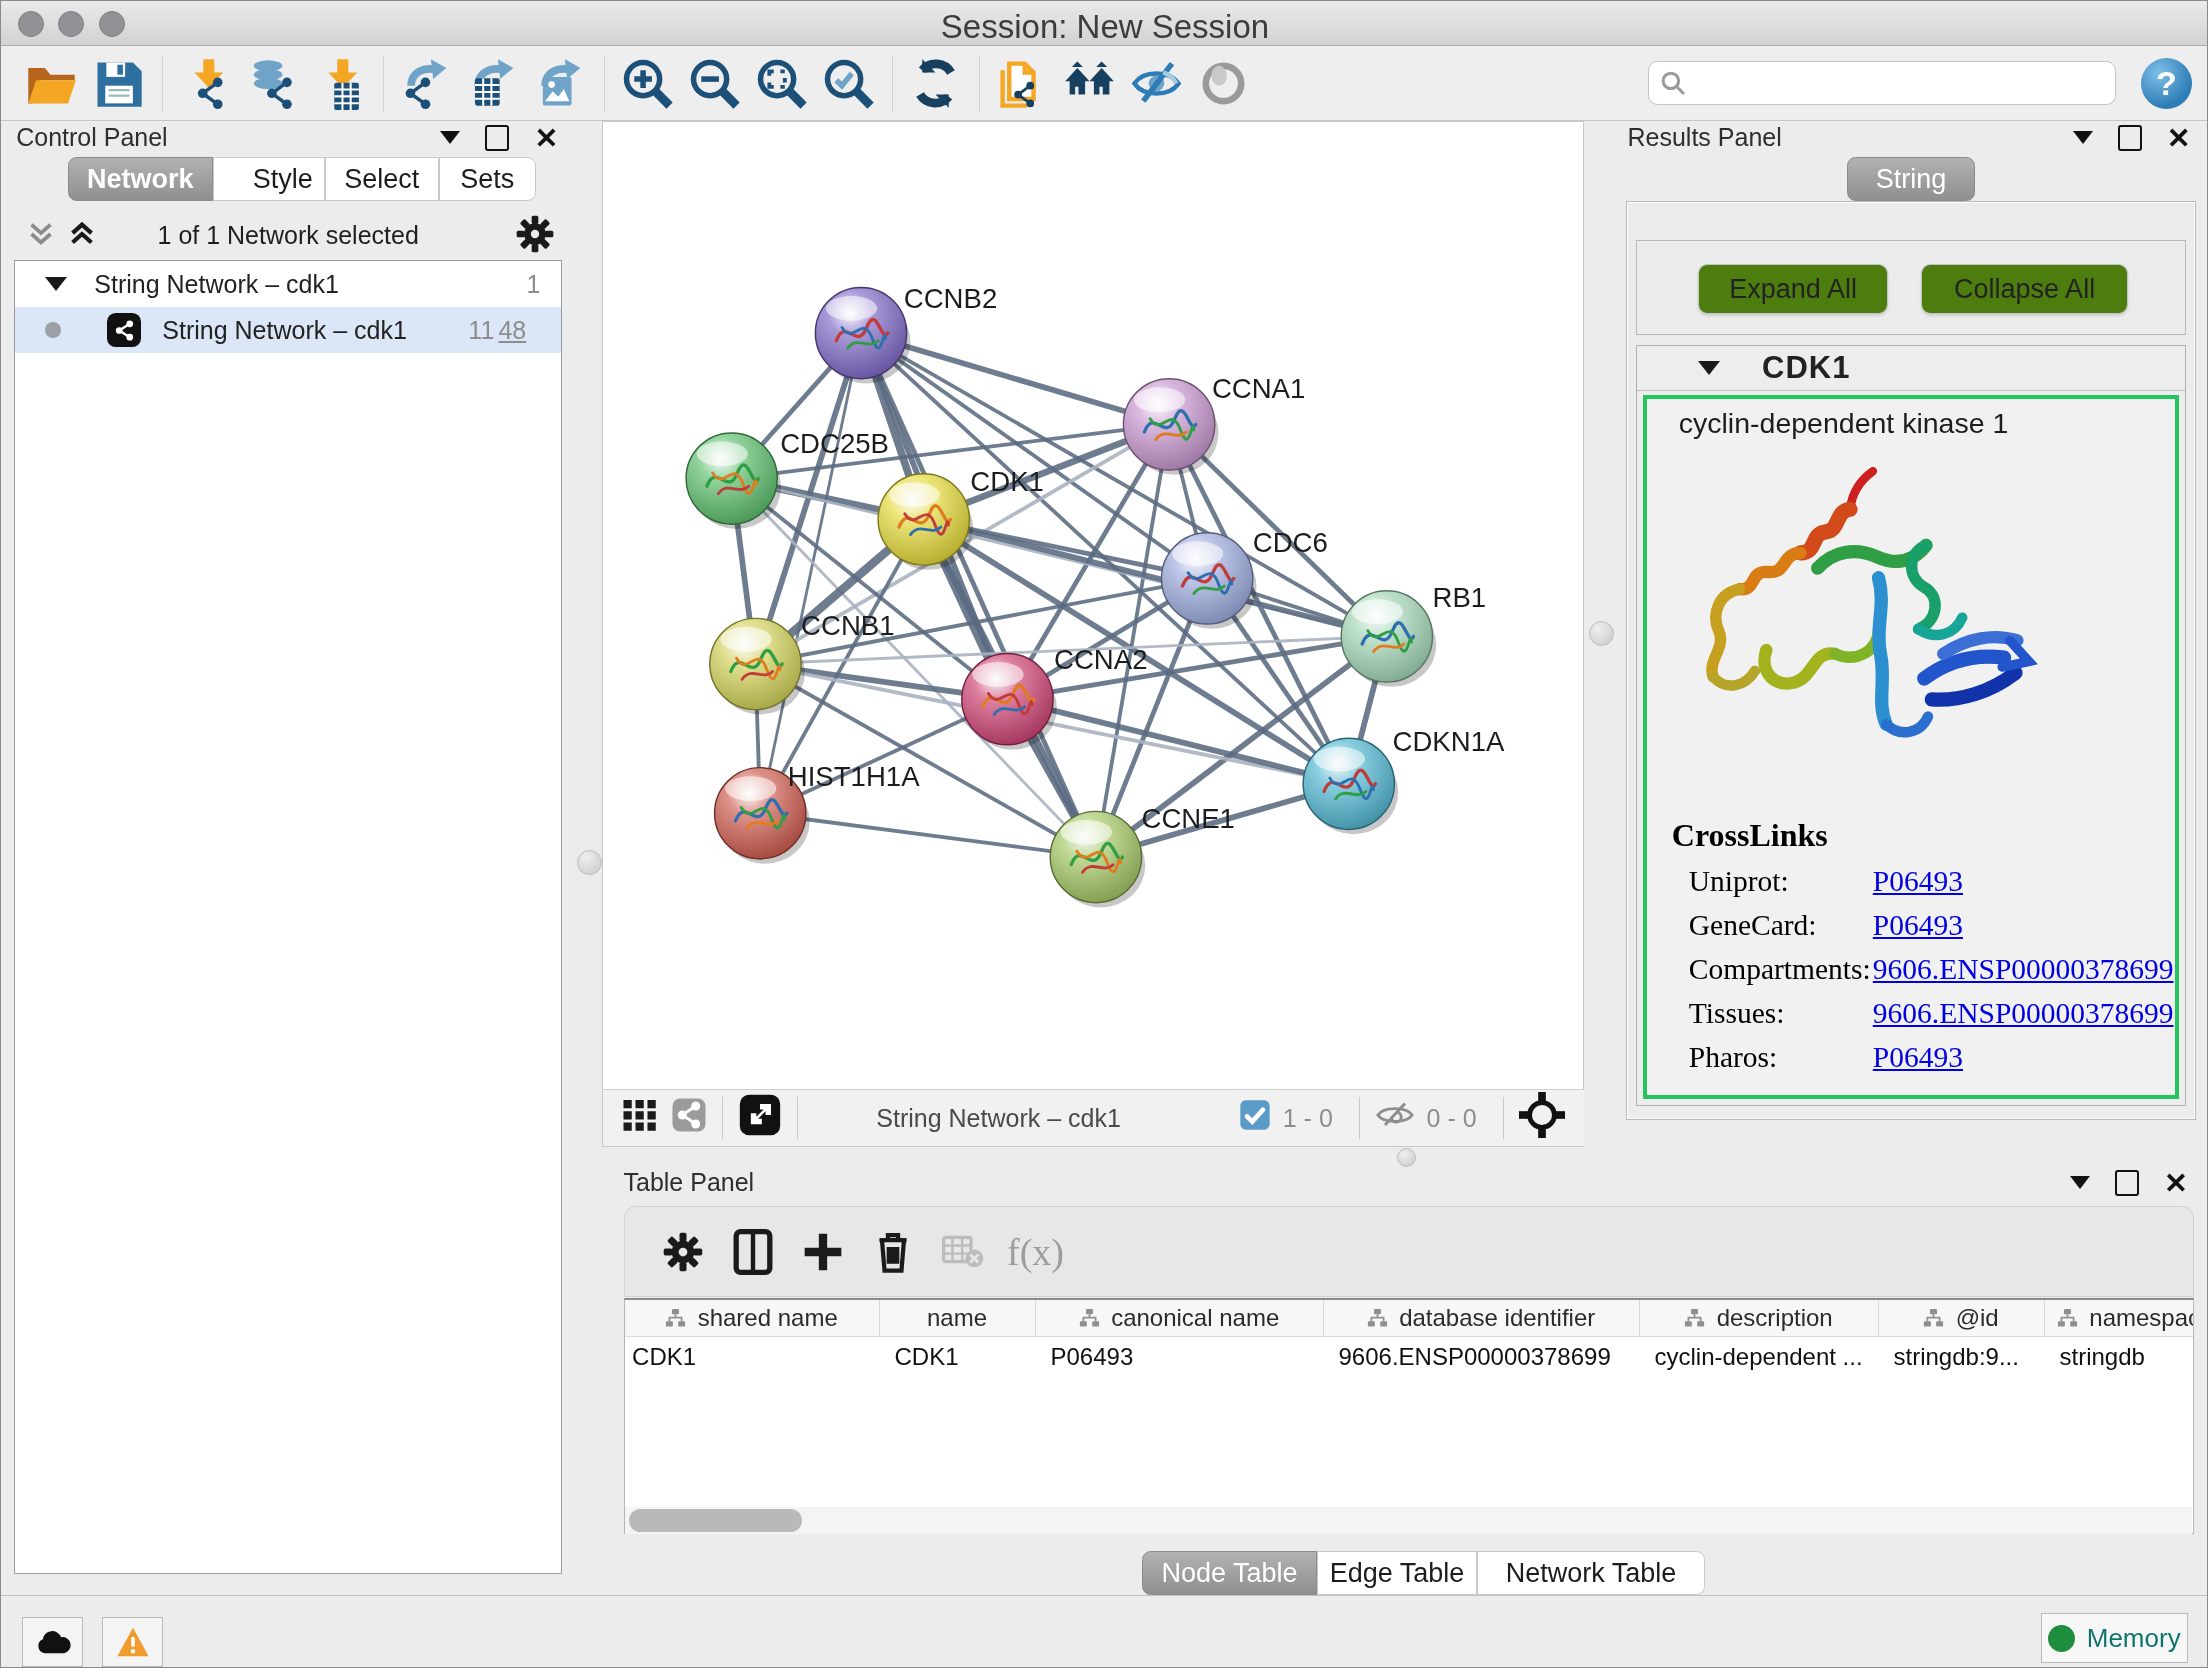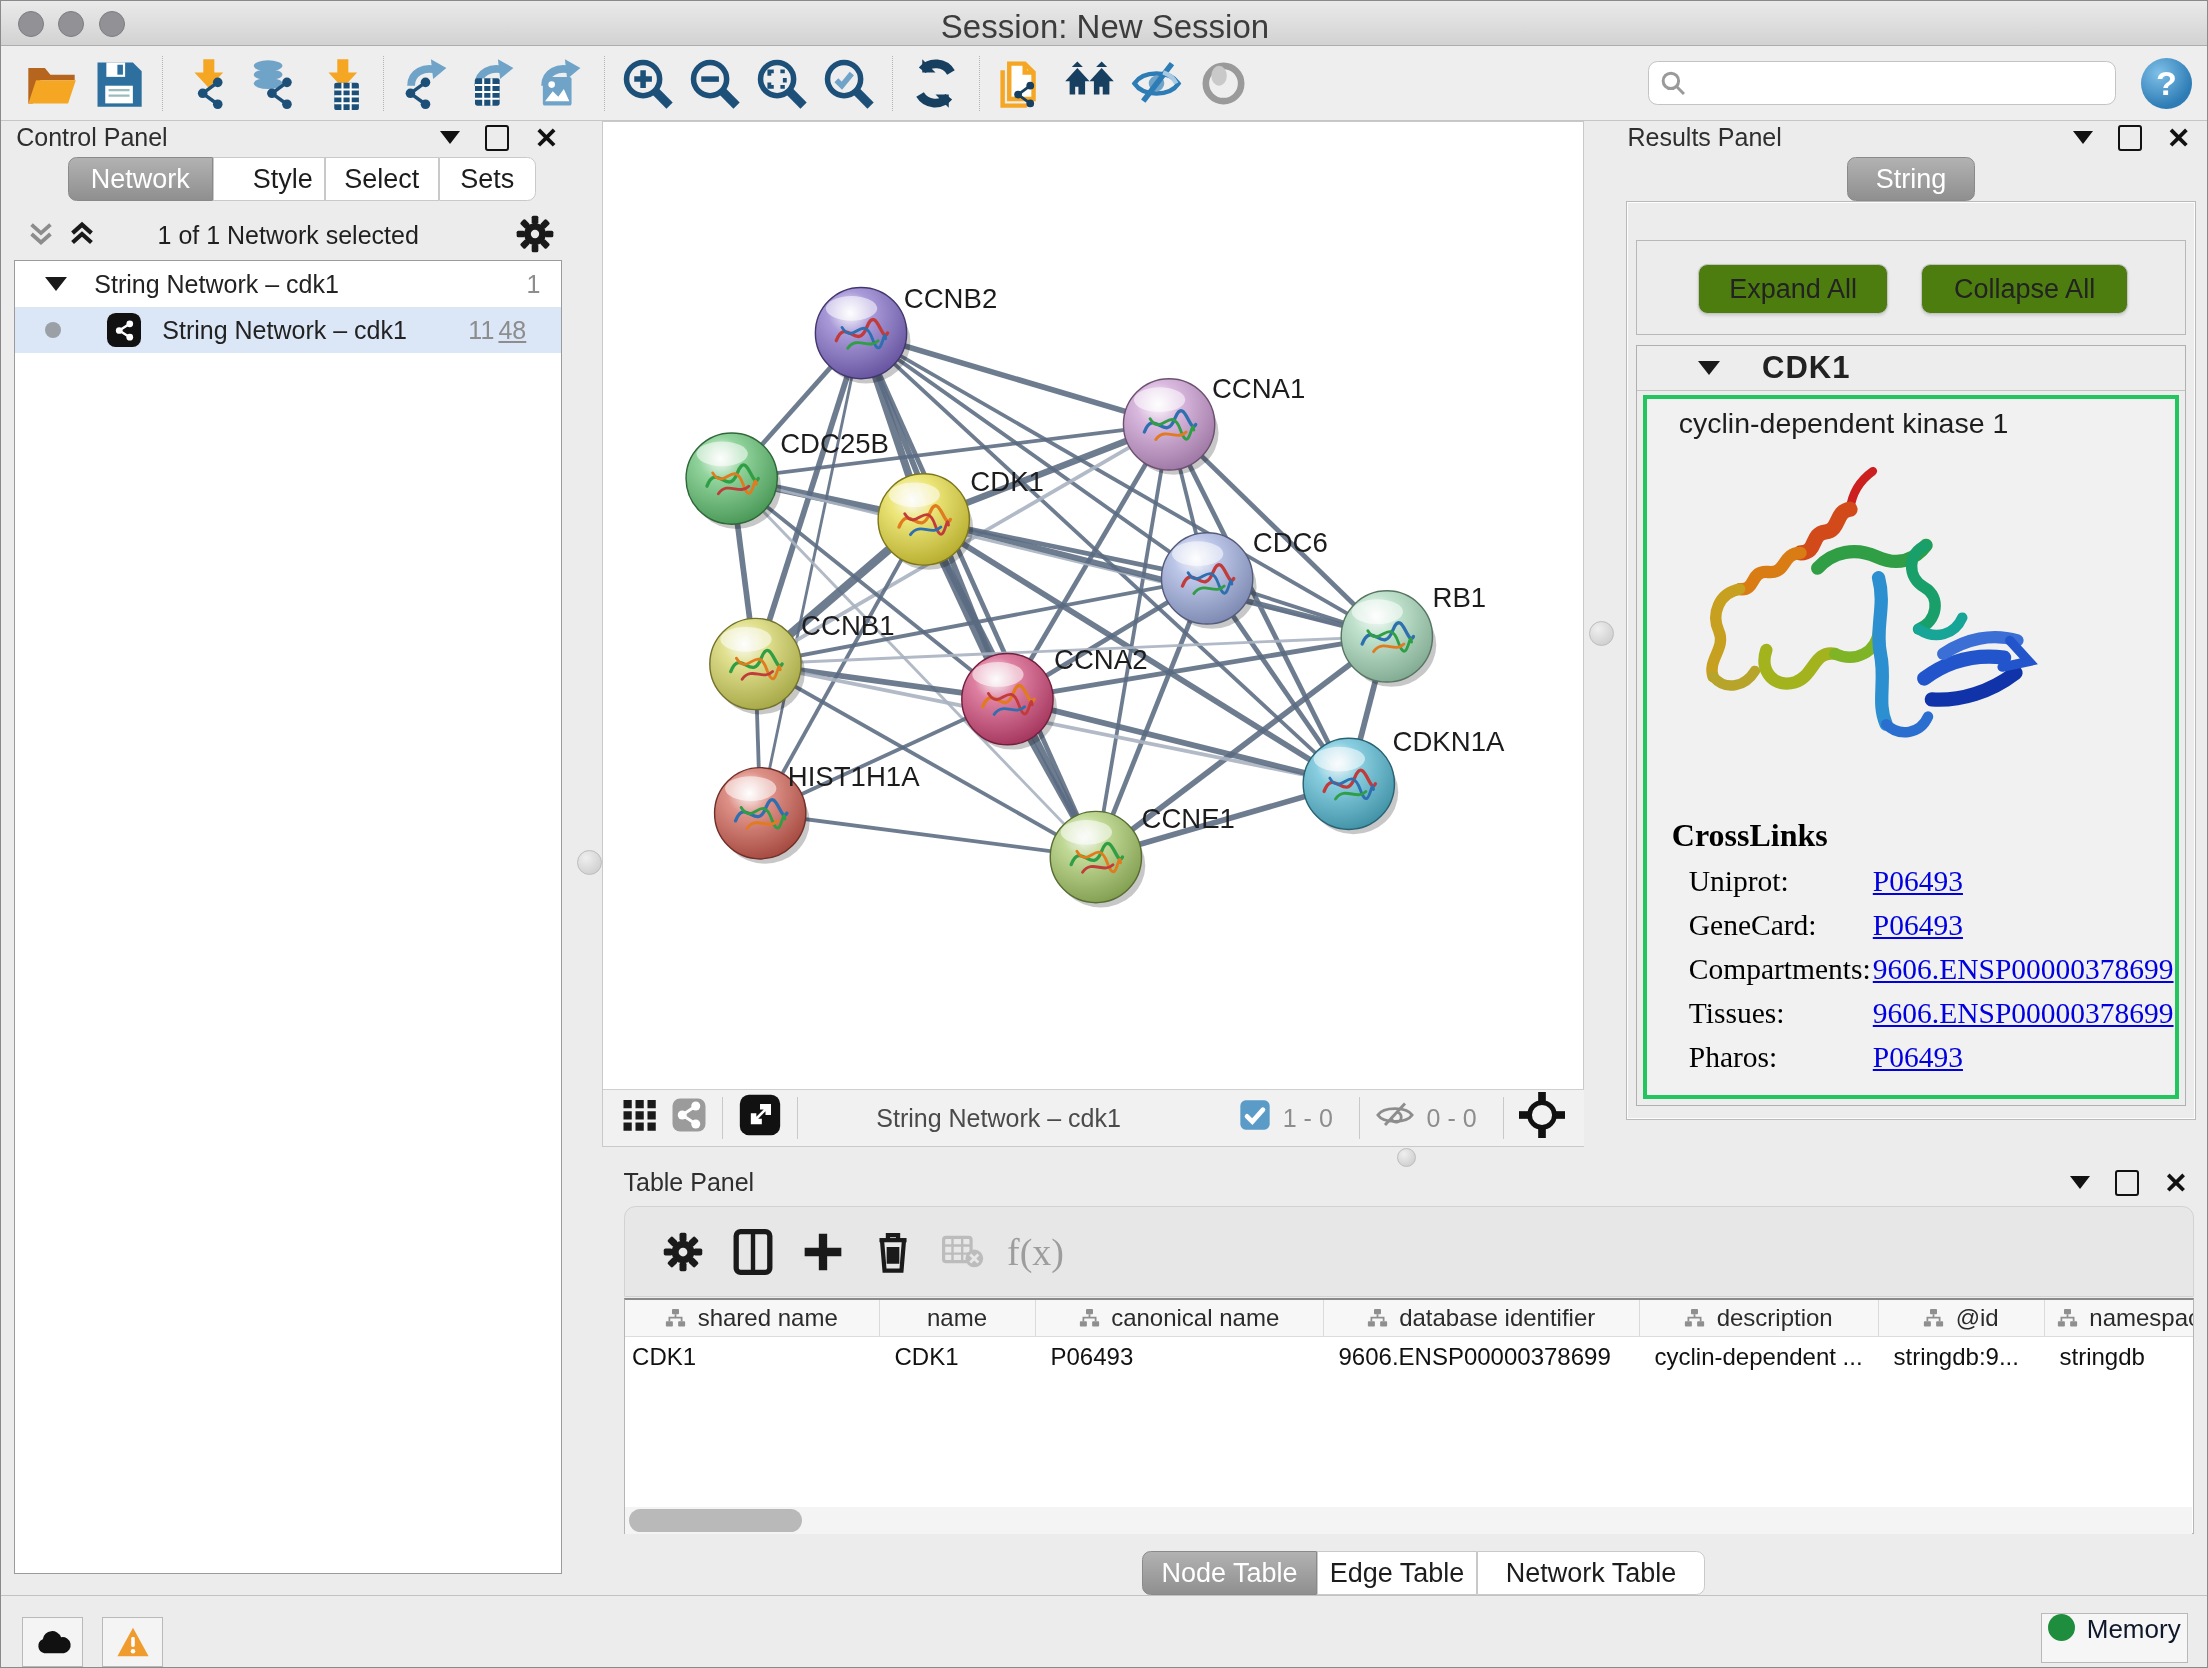--- a/index.html
+++ b/index.html
@@ -101,21 +101,21 @@
   #tp-thumb{position:absolute;left:3.8px;top:1.9px;width:173px;height:23px;background:#b9b9b9;border-radius:11.4px;}
   #tp-tabs{position:absolute;left:528px;top:385px;display:flex;text-align:right;}
   #tp-tabs .tab:first-child{border-radius:8.6px 0 0 8.6px;}
   #tp-tabs .tab:last-child{border-radius:0 8.6px 8.6px 0;}
   
   #status-bar{position:absolute;left:0;top:1594px;width:2208px;height:74px;background:#ececec;
     border-top:1px solid #c2c2c2;}
   .sb-box{position:absolute;top:21px;width:59px;height:48px;background:#f4f4f4;border:1.9px solid #b9b9b9;
     display:flex;align-items:center;justify-content:center;}
   #memory-btn{position:absolute;right:21px;top:17px;width:145px;height:48px;background:#f6f6f6;
-    border:1.9px solid #b9b9b9;display:flex;justify-content:center;gap:11.4px;font-size:26px;color:#0f172a;}
+    border:1.9px solid #b9b9b9;display:flex;align-items:center;justify-content:center;gap:11.4px;font-size:26px;color:#0f766e;}
   #memory-dot{width:27px;height:27px;border-radius:50%;background:#1e8e3e;}
   .splitter-dot{position:absolute;width:23px;height:23px;border-radius:50%;
     background:radial-gradient(circle at 35% 30%,#efefef,#c7c7c7);border:1px solid #bdbdbd;}
 </style>
 </head>
 <body>
 
 <div id="app">
 
   <div id="titlebar">
@@ -313,21 +313,21 @@
     </div>
 
   <div id="control-panel">
     <div class="panel-title" style="position:absolute;left:9.5px;top:1.9px;">Control Panel</div>
     <div class="panel-ctrls" style="right:11.4px;">
       <span class="pc-collapse"></span>
       <span class="pc-max"></span>
       <span class="pc-close">✕</span>
     </div>
     <div id="cp-tabs">
-        <div class="tab active" style="width: 143px;">Network</div>
+        <div class="tab active" style="width: 143px; font-weight: bold;">Network</div>
         <div class="tab" style="width: 82px; padding-left: 28px;">Style</div>
         <div class="tab" style="width: 112px;">Select</div>
         <div class="tab" style="width: 95px;">Sets</div>
       </div>
     <div id="cp-subbar">
       <span style="margin-left:17px;">
         <svg width="34" height="34" viewBox="0 0 36 36">
             <g stroke="#8c8c8c" stroke-width="4" fill="none">
               <path d="M8 8l10 9 10-9"></path>
               <path d="M8 18l10 9 10-9"></path>

